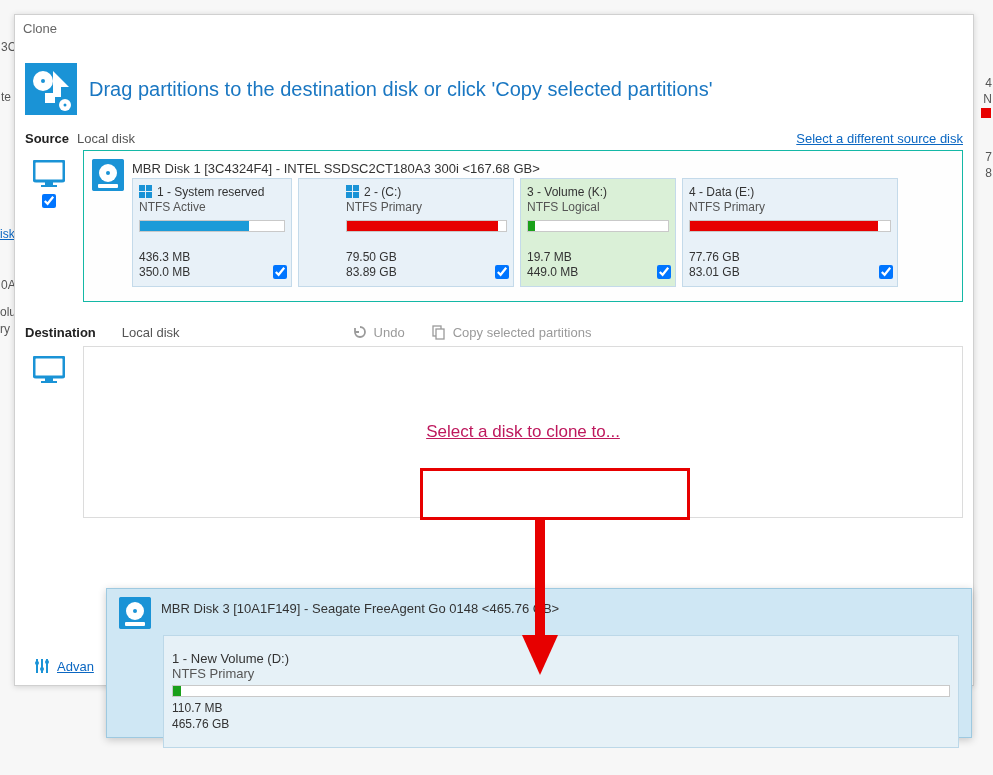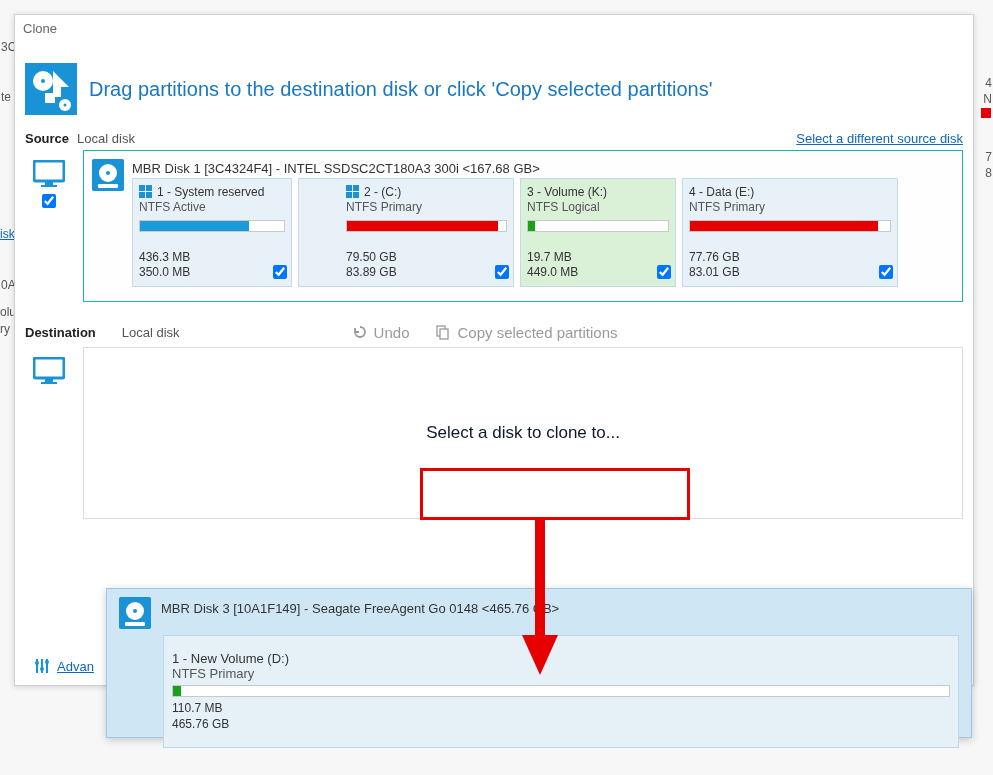--- a/index.html
+++ b/index.html
@@ -183,24 +183,24 @@
   .p-blue { background: #e8f1f8; }
   .p-green { background: #daf0d7; }
   .dest-toolbar {
     display: flex;
     align-items: center;
     gap: 26px;
     padding: 6px 10px;
   }
   .toolbtn {
     display: inline-flex;
-    align-items: flex-start;
+    align-items: center;
     gap: 6px;
     color: #9a9a9a;
-    font-size: 15px;
+    font-size: 13px;
     cursor: pointer;
   }
   .toolbtn .ticon {
     width: 16px; height: 16px;
     display: inline-block;
   }
   .dest-body {
     display: flex;
     gap: 10px;
     padding: 0 10px 10px 10px;
@@ -209,21 +209,22 @@
     flex: 1;
     border: 1px solid #dcdcdc;
     height: 172px;
     background: #fff;
     display: flex;
     align-items: center;
     justify-content: center;
     position: relative;
   }
   .select-dest-link {
-    color: #0f172a;
+    color: #be185d;
+    text-decoration: underline;
     font-size: 17px;
   }
   .red-frame {
     position: absolute;
     border: 3px solid #e70000;
     pointer-events: none;
     z-index: 20;
   }
   .arrow-container {
     position: absolute;

